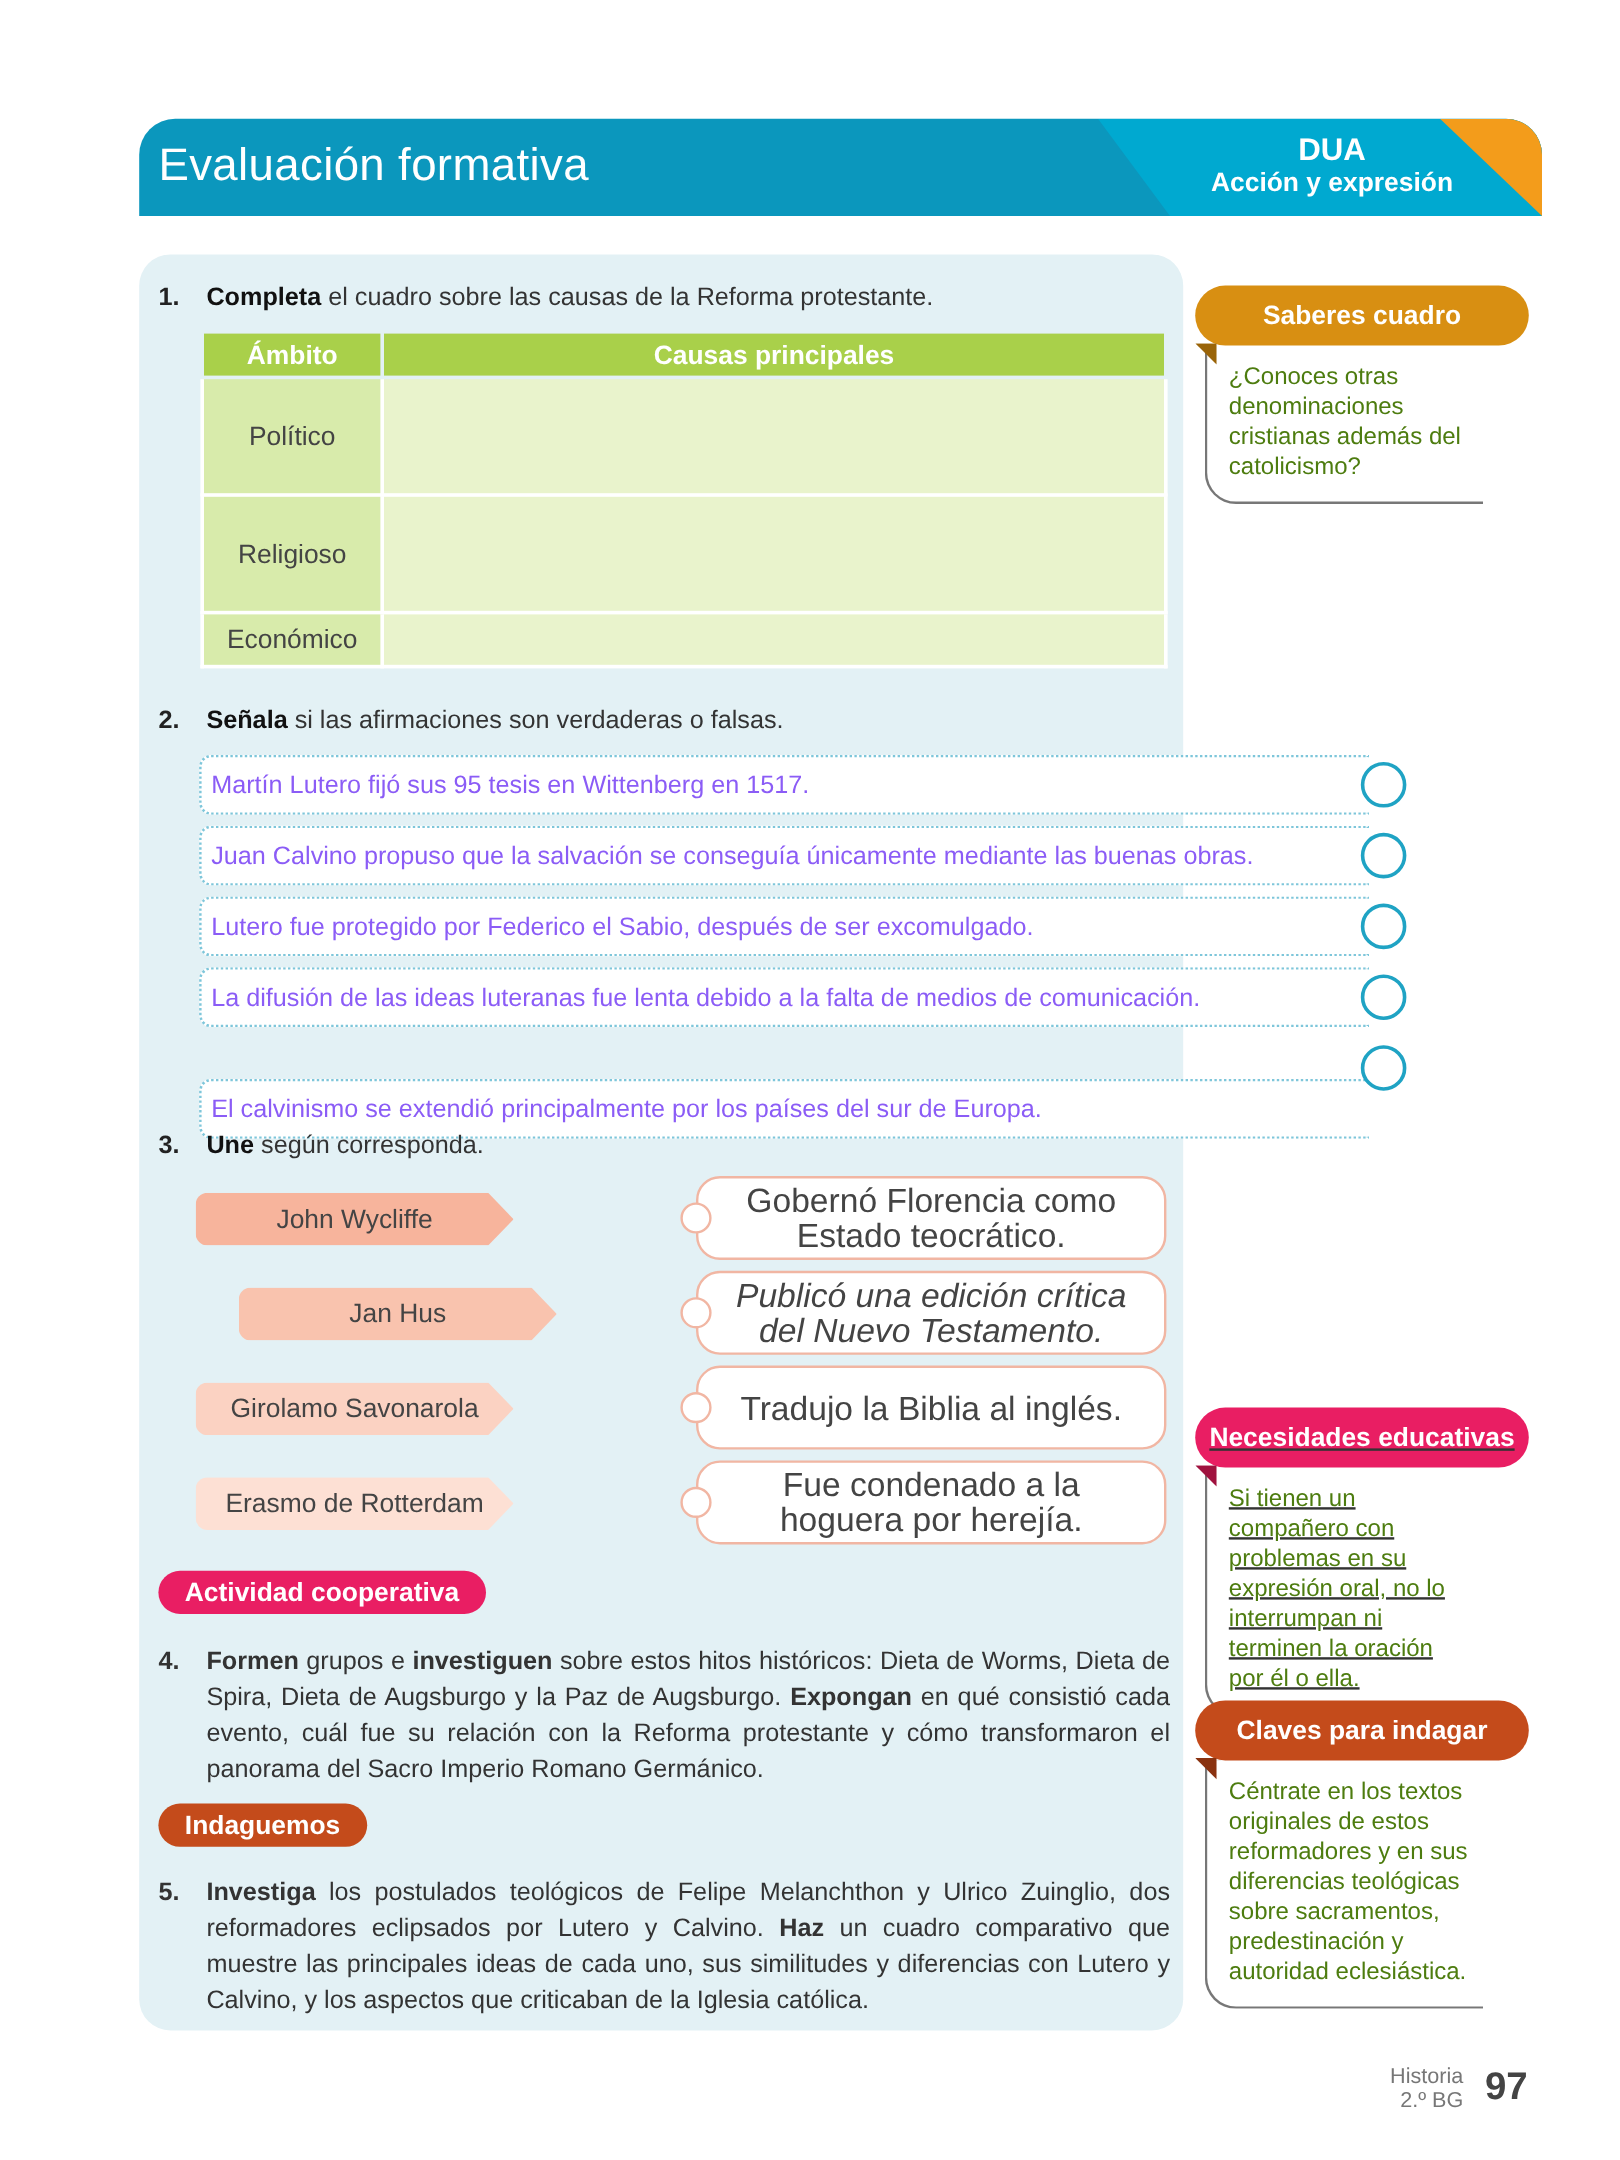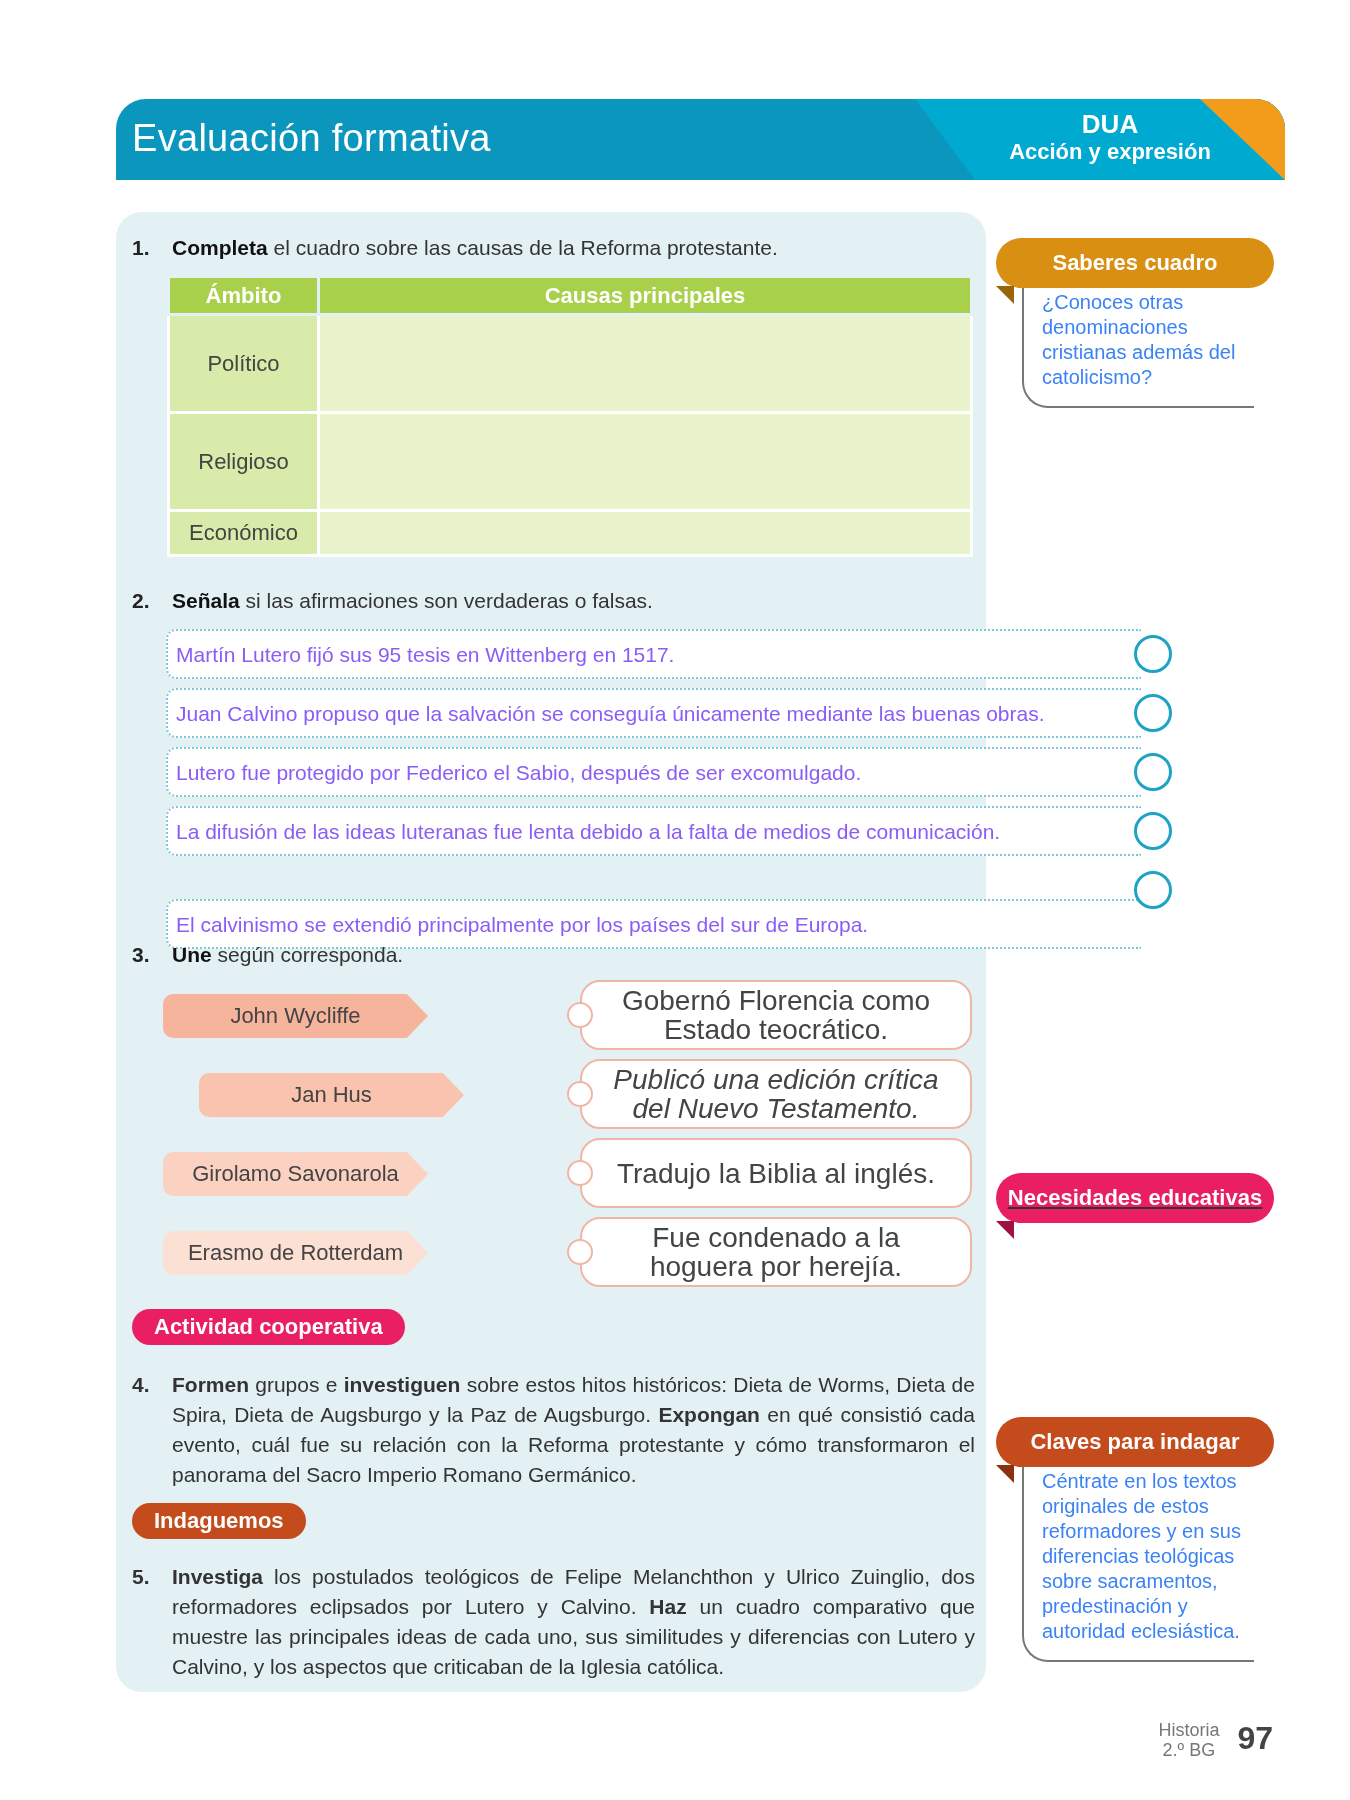--- a/index.html
+++ b/index.html
@@ -45,25 +45,25 @@
 
   .pill { position: absolute; color: #fff; font-weight: bold; font-size: 22px; padding: 5px 22px;
     border-radius: 20px 20px 20px 20px; }
   .para { position: absolute; left: 132px; width: 843px; font-size: 21px; line-height: 30px; color: #333; text-align: justify; }
   .para .indent { padding-left: 40px; display: block; text-indent: -40px; }
 
   .side { position: absolute; left: 996px; width: 278px; }
   .side .head { height: 50px; border-radius: 0 25px 25px 25px; color: #fff; font-weight: bold;
     font-size: 22px; text-align: center; line-height: 50px; position: relative; border-top-left-radius: 25px; }
   .side .fold { position: absolute; left: 0; top: 48px; width: 18px; height: 18px; clip-path: polygon(0 0, 100% 0, 100% 100%); }
-  .side .body { margin-left: 26px; border-left: 2px solid #777; border-bottom: 2px solid #777;
-    border-radius: 0 0 0 26px; padding: 2px 10px 16px 18px; font-size: 20px; line-height: 25px; color: #3b82f6; width: 232px; }
+  .side .body { margin-left: 8px; border-left: 2px solid #777; border-bottom: 2px solid #777;
+    border-radius: 0 0 0 26px; padding: 14px 10px 16px 18px; font-size: 20px; line-height: 25px; color: #4d7c0f; width: 232px; }
 
   .footer { position: absolute; right: 77px; top: 1720px; display: flex; align-items: flex-start; gap: 18px; }
-  .footer .subj { text-align: center; font-size: 18px; color: #777; line-height: 20px; }
+  .footer .subj { text-align: right; font-size: 18px; color: #777; line-height: 20px; }
   .footer .page { font-size: 32px; font-weight: bold; color: #444; line-height: 36px; }
 </style>
 </head>
 <body>
 
 <div class="header">
   <div class="title">Evaluación formativa</div>
   <div class="dua"></div>
   <div class="orange"></div>
   <div class="dua-text">
@@ -151,20 +151,21 @@
 
 <div class="side" style="top:238px;">
   <div class="head" style="background:#d88f12;">Saberes cuadro</div>
   <div class="fold" style="background:#9a6408;"></div>
   <div class="body">¿Conoces otras denominaciones cristianas además del catolicismo?</div>
 </div>
 
 <div class="side" style="top:1173px;text-decoration:underline;">
   <div class="head" style="background:#e91e63;">Necesidades educativas</div>
   <div class="fold" style="background:#a0123f;"></div>
+  <div class="body">Si tienen un compañero con problemas en su expresión oral, no lo interrumpan ni terminen la oración por él o ella.</div>
 </div>
 
 <div class="side" style="top:1417px;">
   <div class="head" style="background:#c44b1b;">Claves para indagar</div>
   <div class="fold" style="background:#8a3210;"></div>
   <div class="body">Céntrate en los textos originales de estos reformadores y en sus diferencias teológicas sobre sacramentos, predestinación y autoridad eclesiástica.</div>
 </div>
 
 <div class="footer">
   <div class="subj">

